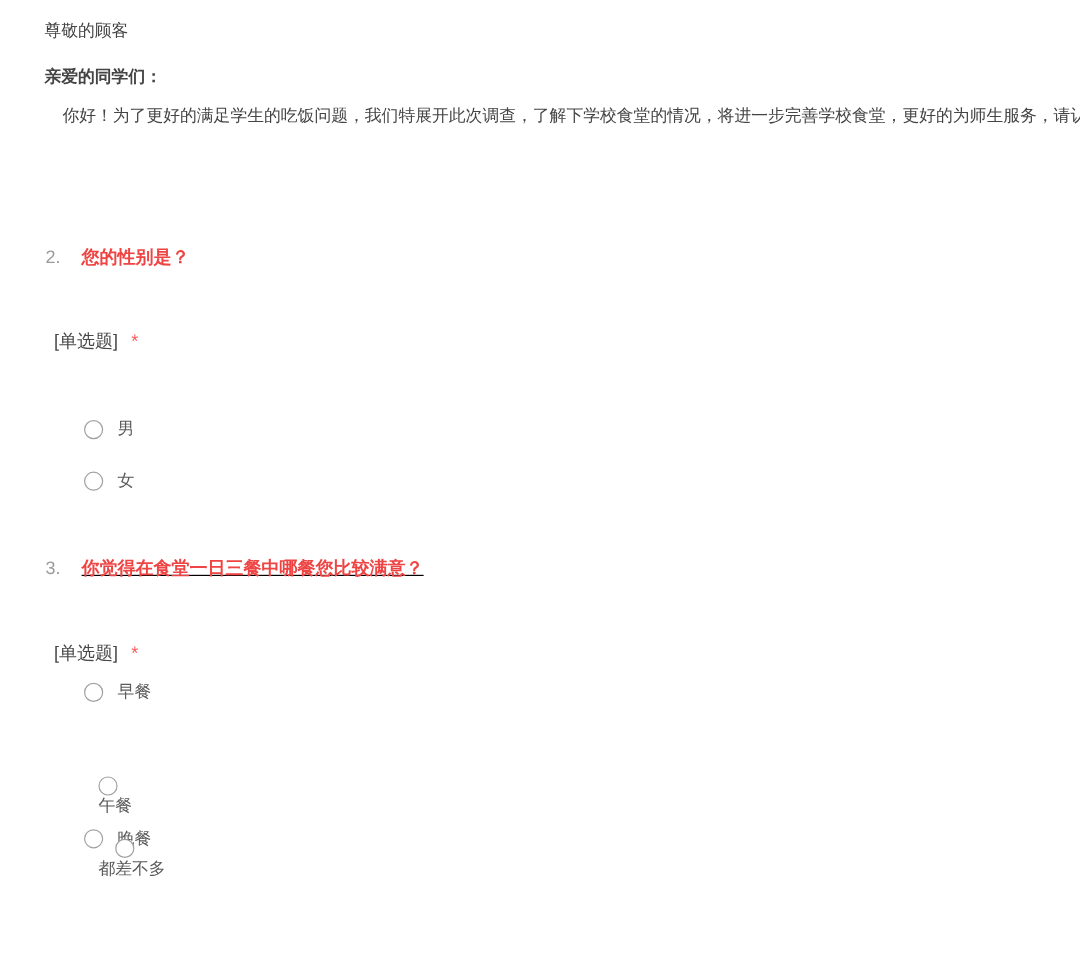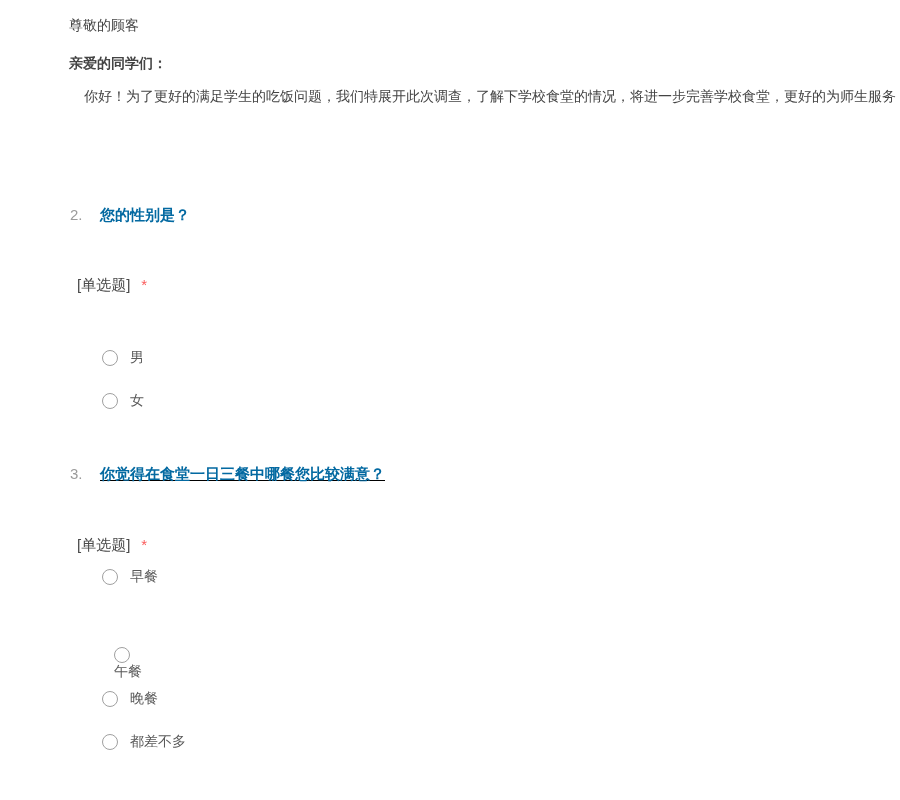--- a/index.html
+++ b/index.html
@@ -11,21 +11,20 @@
     width: 900px;
     height: 800px;
     overflow: hidden;
     font-family: "Liberation Sans", "DejaVu Sans", sans-serif;
   }
   .page {
     position: relative;
     width: 768px;
     height: 800px;
     background: #ffffff;
-    margin-left: 32px;
   }
   .abs { position: absolute; }
 
   
   .greeting {
     left: 37px; top: 16px;
     font-size: 14px; line-height: 18px;
     color: #444444;
   }
   .salutation {
@@ -48,21 +47,21 @@
     font-size: 15px; line-height: 19px;
     white-space: nowrap;
   }
   .q-num {
     display: inline-block;
     width: 30px;
     color: #9b9b9b;
     font-weight: 400;
   }
   .q-title {
-    color: #0369a1;
+    color: #ef4444;
     font-weight: 700;
   }
   #q2-header { top: 205px; }
   #q3-header { top: 464px; text-decoration: underline; }
 
   
   .q-type {
     left: 45px;
     font-size: 15px; line-height: 18px;
     color: #484848;
@@ -95,21 +94,21 @@
     margin-left: 12px;
     font-size: 14px;
     color: #5a5a5a;
     white-space: nowrap;
   }
   #q2-opt0 { top: 349px; }
   #q2-opt1 { top: 392px; }
   #q3-opt0 { top: 568px; }
   #q3-opt1 { top: 647px; flex-direction: column; }
   #q3-opt2 { top: 690px; }
-  #q3-opt3 { top: 733px; }
+  #q3-opt3 { top: 699px; flex-direction: column; }
 </style>
 </head>
 <body>
 
 <div class="page">
 
   <div class="abs greeting">尊敬的顾客</div>
   <div class="abs salutation">亲爱的同学们：</div>
   <div class="abs pline pl1">你好！为了更好的满足学生的吃饭问题，我们特展开此次调查，了解下学校食堂的情况，将进一步完善学校食堂，更好的为师生服务，请认真</div>
 

